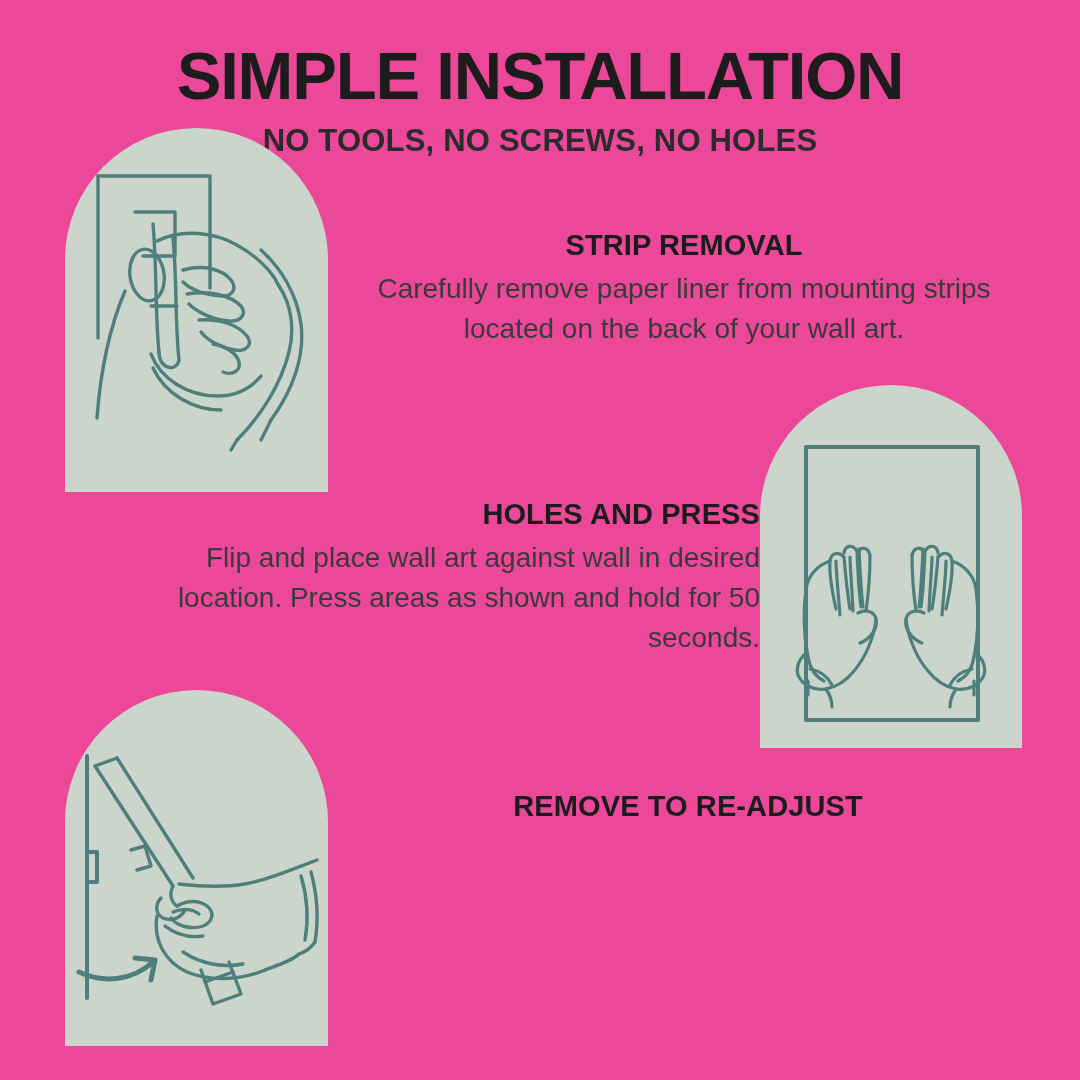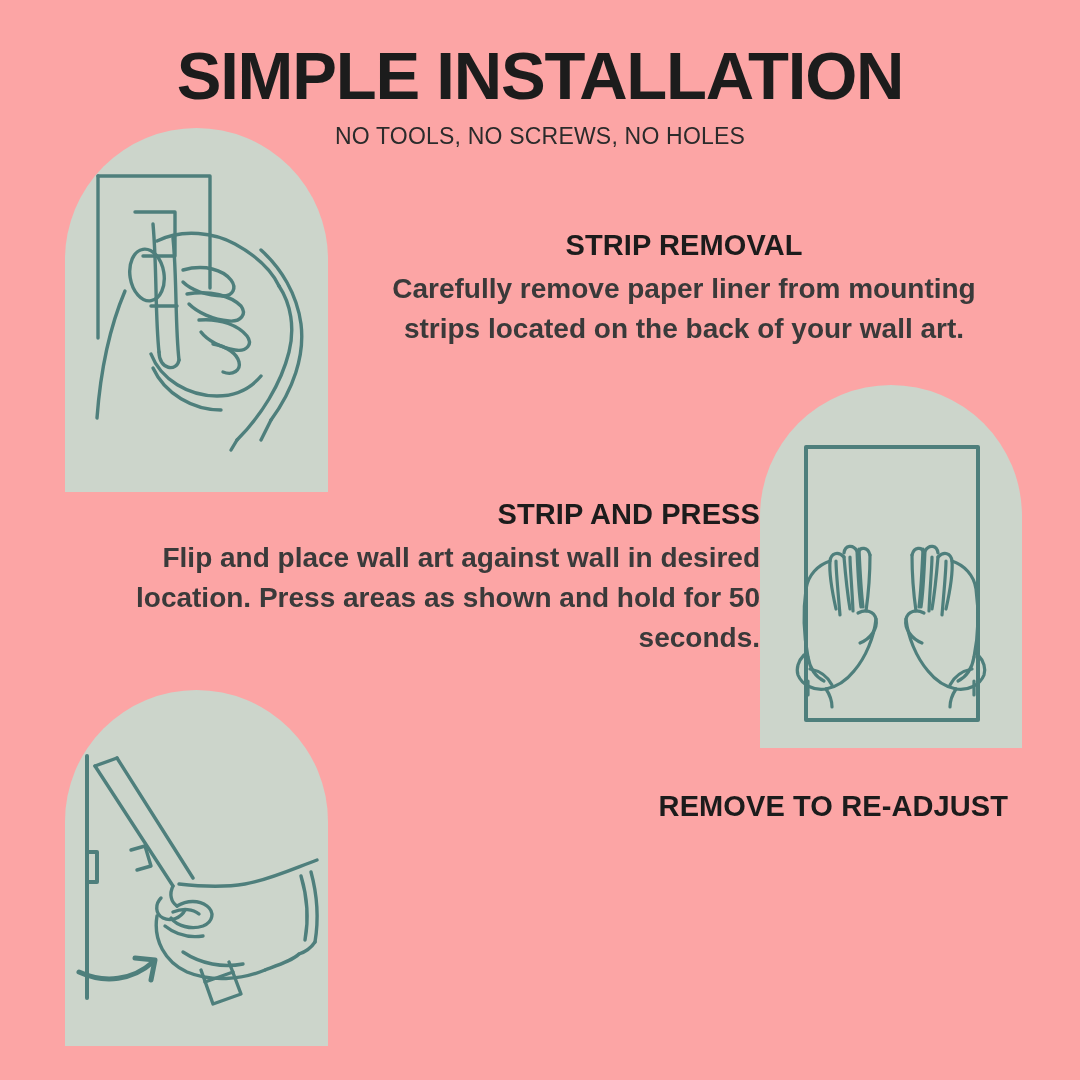--- a/index.html
+++ b/index.html
@@ -10,43 +10,43 @@
     width: 1080px;
     height: 1080px;
     background: #e6e6e6;
     font-family: "Liberation Sans", sans-serif;
     overflow: hidden;
   }
   #poster {
     position: relative;
     width: 1080px;
     height: 1080px;
-    background: #fca5a5;
+    background: #ec4899;
   }
 
   
   #header {
     position: absolute;
     top: 42px;
     left: 0;
     width: 1080px;
     text-align: center;
   }
   #main-title {
     font-size: 67px;
     font-weight: 700;
     letter-spacing: -1.2px;
     color: #1c1c1c;
     line-height: 1.02;
     margin: 0;
     white-space: nowrap;
   }
   #subtitle {
-    font-size: 23px;
-    font-weight: 400;
+    font-size: 31px;
+    font-weight: 700;
     color: #2b2b2b;
     letter-spacing: 0.2px;
     margin: 14px 0 0 0;
     line-height: 1.1;
   }
 
   
   .arch {
     position: absolute;
     background: #ccd5cb;
@@ -87,21 +87,21 @@
   .step-heading {
     font-size: 29px;
     font-weight: 700;
     color: #1c1c1c;
     letter-spacing: 0.1px;
     margin: 0 0 7px 0;
     line-height: 1.15;
   }
   .step-body {
     font-size: 28px;
-    font-weight: 700;
+    font-weight: 400;
     color: #3a3a3a;
     line-height: 1.43;
     margin: 0;
   }
 
   #step-1 {
     left: 368px;
     top: 229px;
     width: 632px;
     text-align: center;
@@ -109,21 +109,21 @@
   #step-2 {
     left: 100px;
     top: 498px;
     width: 660px;
     text-align: right;
   }
   #step-3 {
     left: 368px;
     top: 790px;
     width: 640px;
-    text-align: right;
+    text-align: center;
   }
 </style>
 </head>
 <body>
 
 <div id="poster">
 
   <div id="header">
     <h1 id="main-title">SIMPLE INSTALLATION</h1>
     <p id="subtitle">NO TOOLS, NO SCREWS, NO HOLES</p>
@@ -221,21 +221,21 @@
         <path d="M116 234 C114 252 106 272 94 286 C86 296 76 302 66 304"></path>
         <path d="M44 270 C38 276 36 284 38 290 C42 300 54 306 66 304"></path>
         <path d="M50 284 C60 286 68 292 72 300"></path>
         <path d="M66 304 C70 310 72 316 72 322"></path>
         <path d="M48 296 L48 310"></path>
       </g>
     </svg>
   </div>
 
   <div class="step-text" id="step-2">
-    <h2 class="step-heading">STRIP AND PRESS</h2>
+    <h2 class="step-heading">HOLES AND PRESS</h2>
     <p class="step-body">Flip and place wall art against wall in desired location. Press areas as shown and hold for 50 seconds.</p>
   </div>
 
   <div class="arch" id="arch-3">
     <svg viewBox="0 0 263 356" xmlns="http://www.w3.org/2000/svg">
       <g fill="none" stroke="#4e7f7c" stroke-width="4" stroke-linecap="round" stroke-linejoin="round">
 
         <path d="M22 66 L22 308"></path>
 
         <path d="M22 162 L32 162 L32 192 L22 192"></path>

